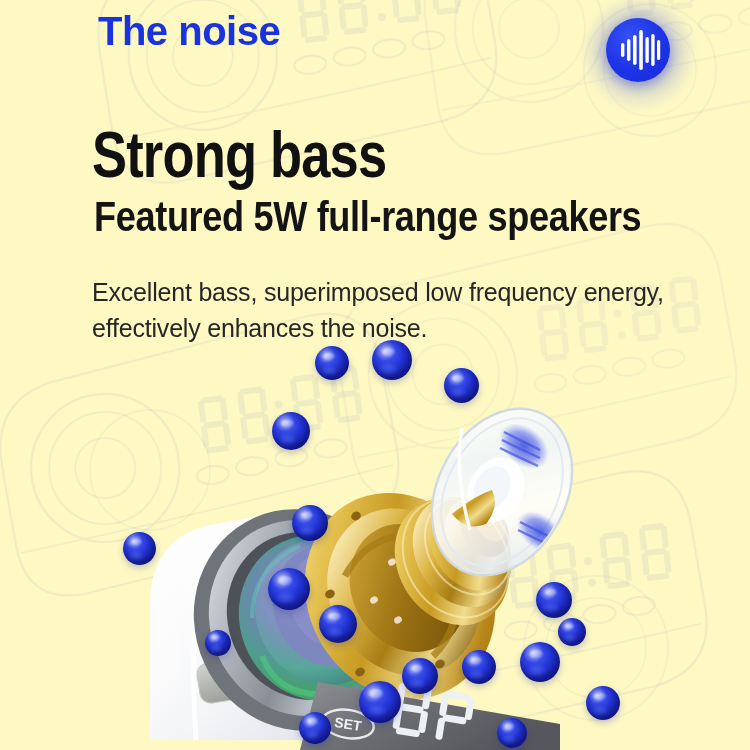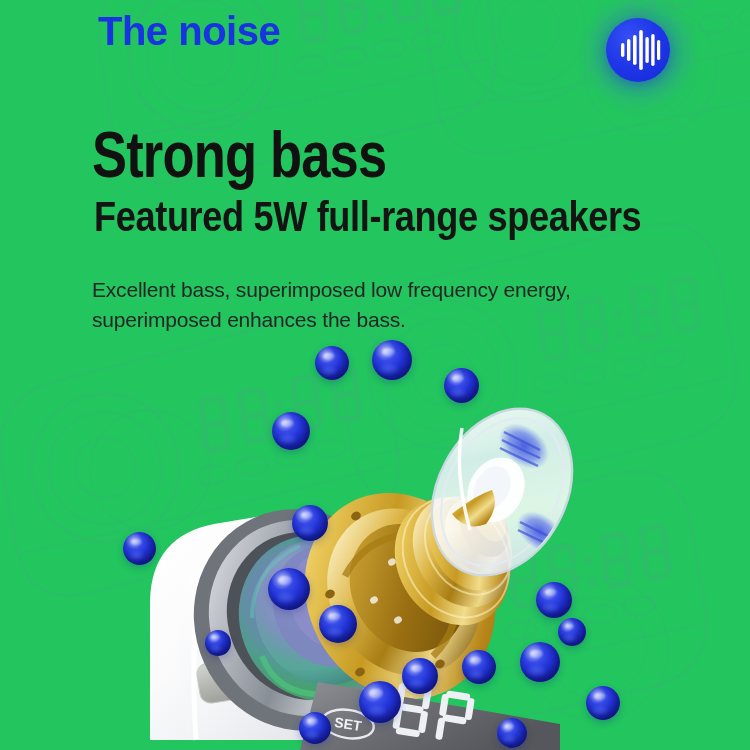--- a/index.html
+++ b/index.html
@@ -6,21 +6,21 @@
   html, body { width:750px; height:750px; }
   body {
     font-family:"Liberation Sans", sans-serif;
     background:#ffffff;
     overflow:hidden;
     position:relative;
   }
   .page {
     position:absolute; inset:0;
     width:750px; height:750px;
-    background:#22c55e;
+    background:#fef9c3;
     overflow:hidden;
   }
 
   
   .watermark {
     position:absolute; inset:0;
     pointer-events:none;
     opacity:1;
   }
   .wm-svg { position:absolute; inset:0; width:750px; height:750px; }
@@ -62,21 +62,21 @@
     letter-spacing:-0.4px;
     transform:scaleX(0.86);
     transform-origin:left top;
     white-space:nowrap;
     z-index:6;
   }
   .bodytext {
     position:absolute;
     left:92px; top:275px;
     width:600px;
-    font-size:21px;
+    font-size:25px;
     line-height:1.42;
     font-weight:400;
     color:#262626;
     letter-spacing:-0.2px;
     z-index:6;
   }
   .bodytext .bl { display:block; }
 
   
   .badge {
@@ -211,21 +211,21 @@
   <div class="eyebrow">
     <span class="l1">The noise</span>
   </div>
 
   <div class="headline">Strong bass</div>
 
   <div class="subhead">Featured 5W full-range speakers</div>
 
   <div class="bodytext">
     <span class="bl">Excellent bass, superimposed low frequency energy,</span>
-    <span class="bl">superimposed enhances the bass.</span>
+    <span class="bl">effectively enhances the noise.</span>
   </div>
 
   <div class="badge">
     <div class="badge-glow"></div>
     <div class="badge-circle">
       <svg width="64" height="64" viewBox="0 0 64 64" xmlns="http://www.w3.org/2000/svg">
         <g fill="#ffffff">
           <rect x="15.0" y="25.0" width="3.4" height="14" rx="1.7"></rect>
           <rect x="21.0" y="21.0" width="3.4" height="22" rx="1.7"></rect>
           <rect x="27.0" y="17.0" width="3.6" height="30" rx="1.8"></rect>

